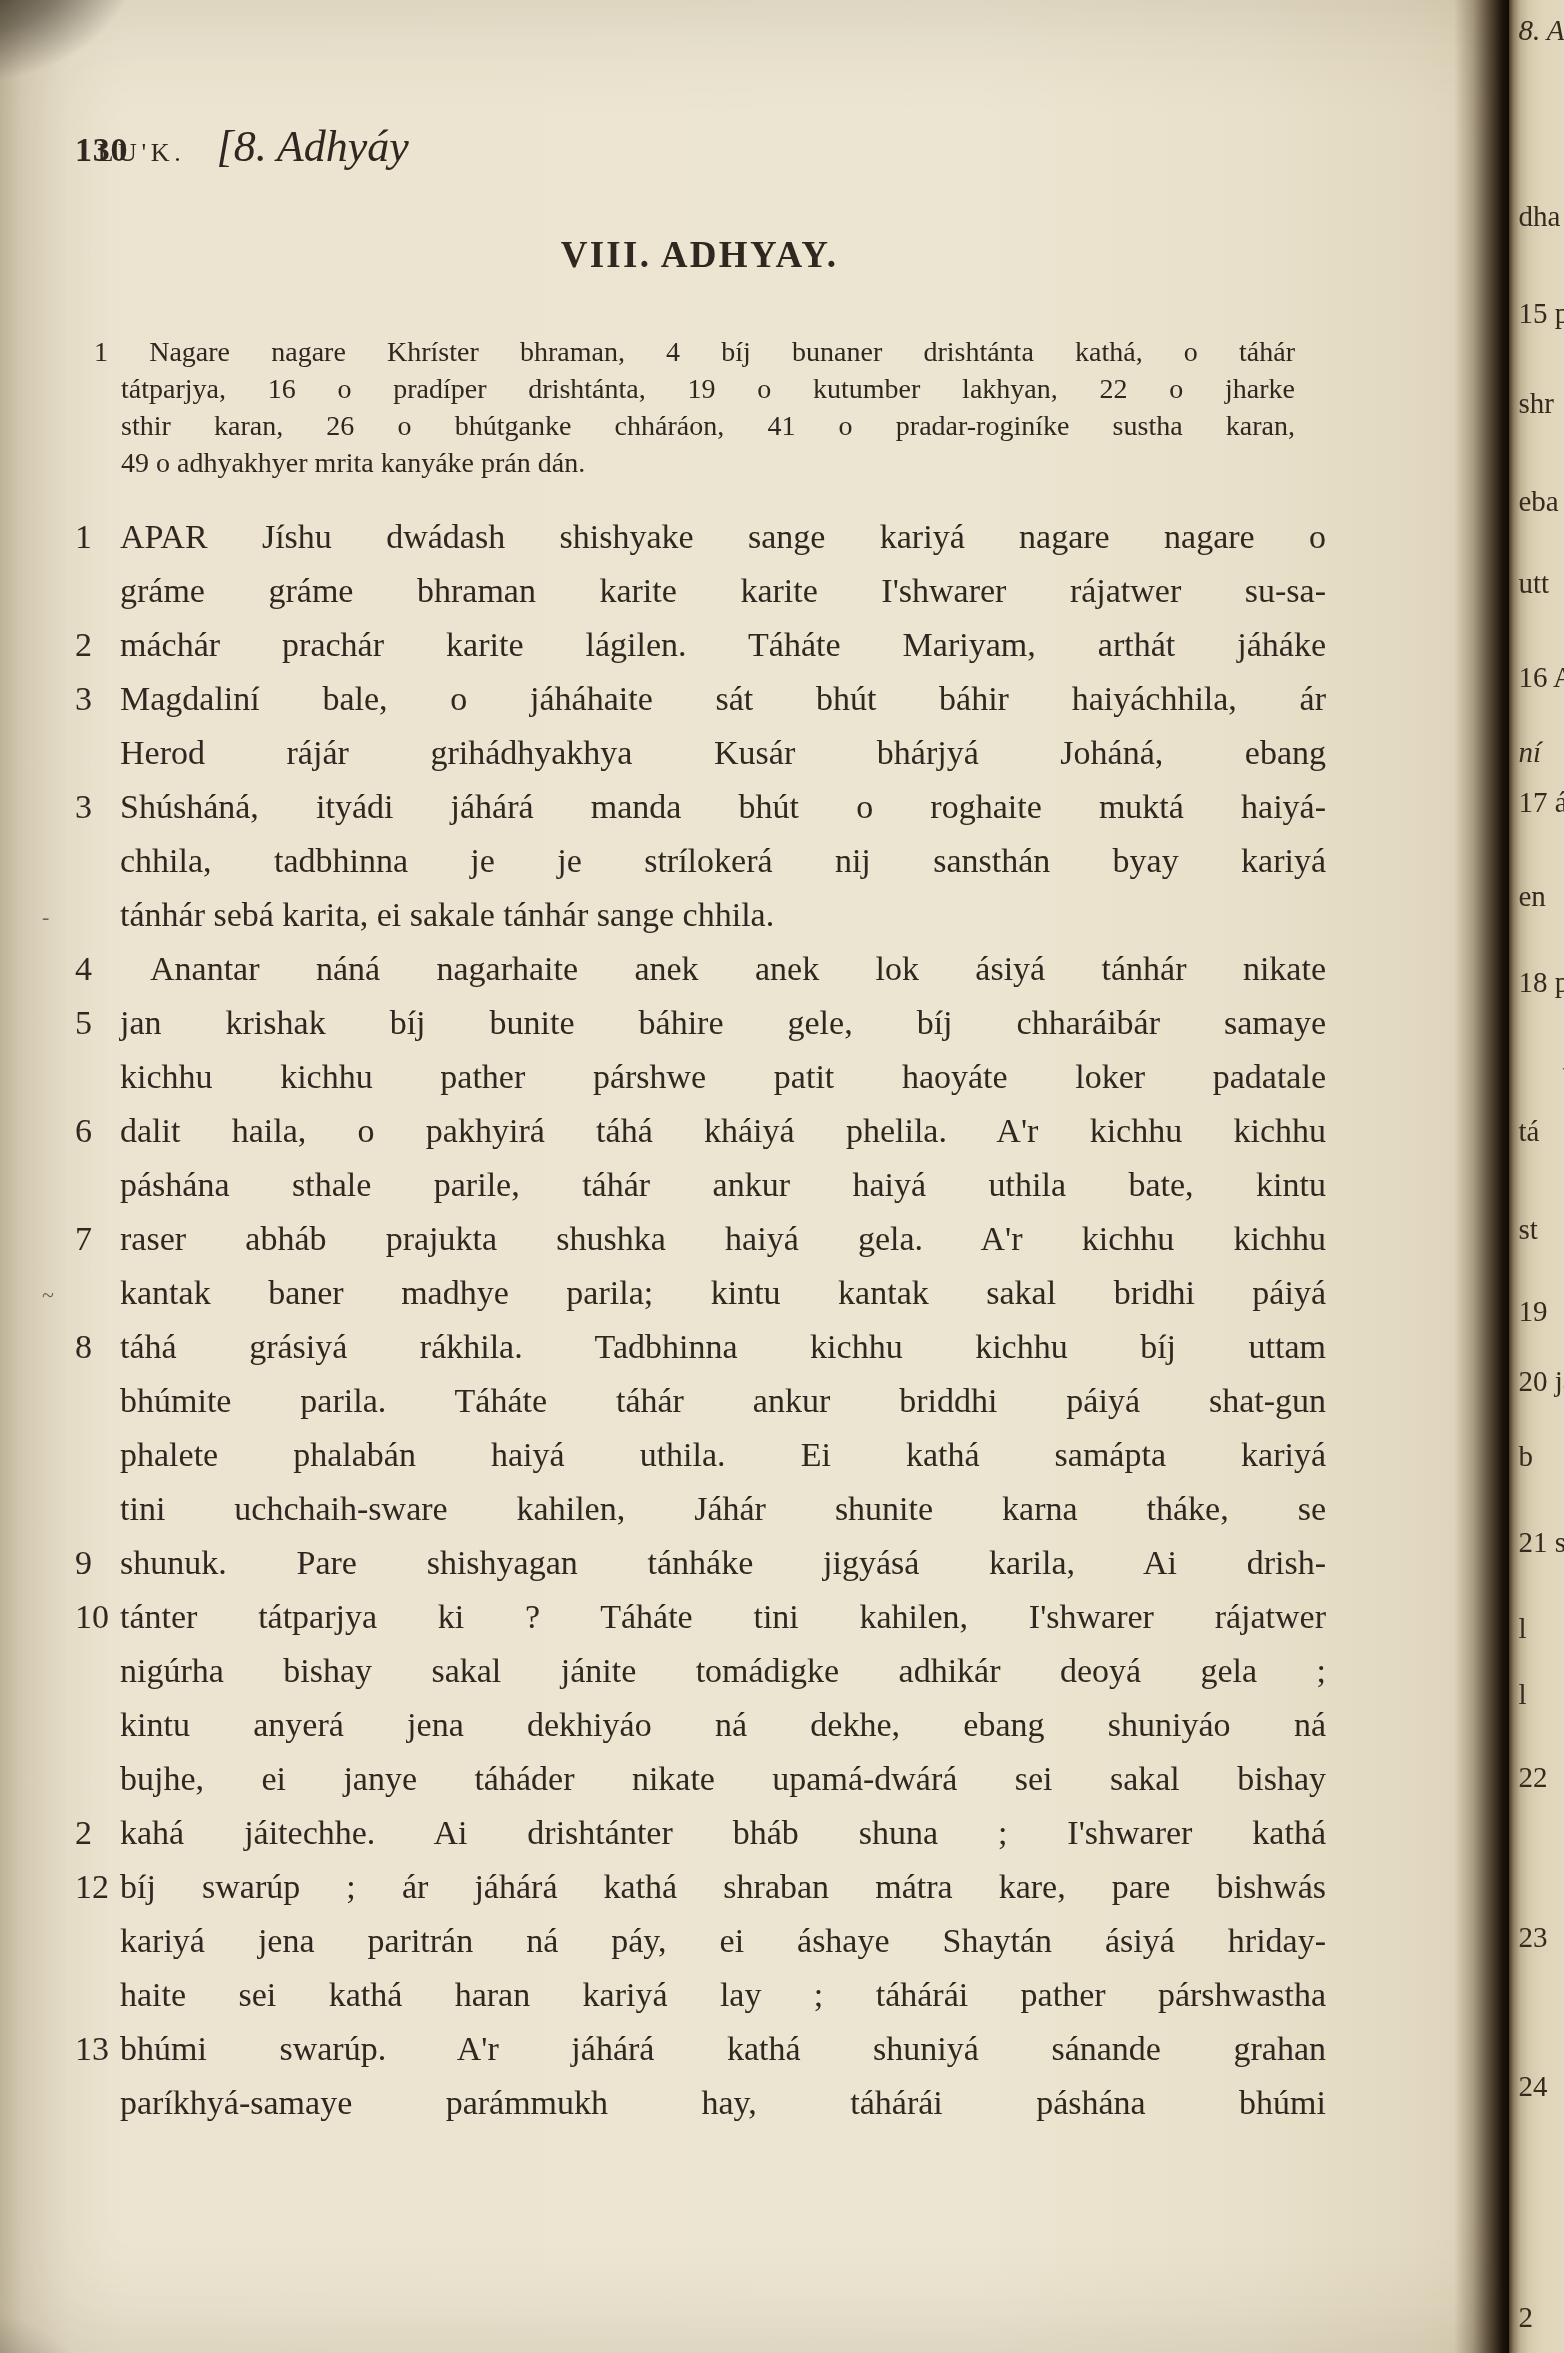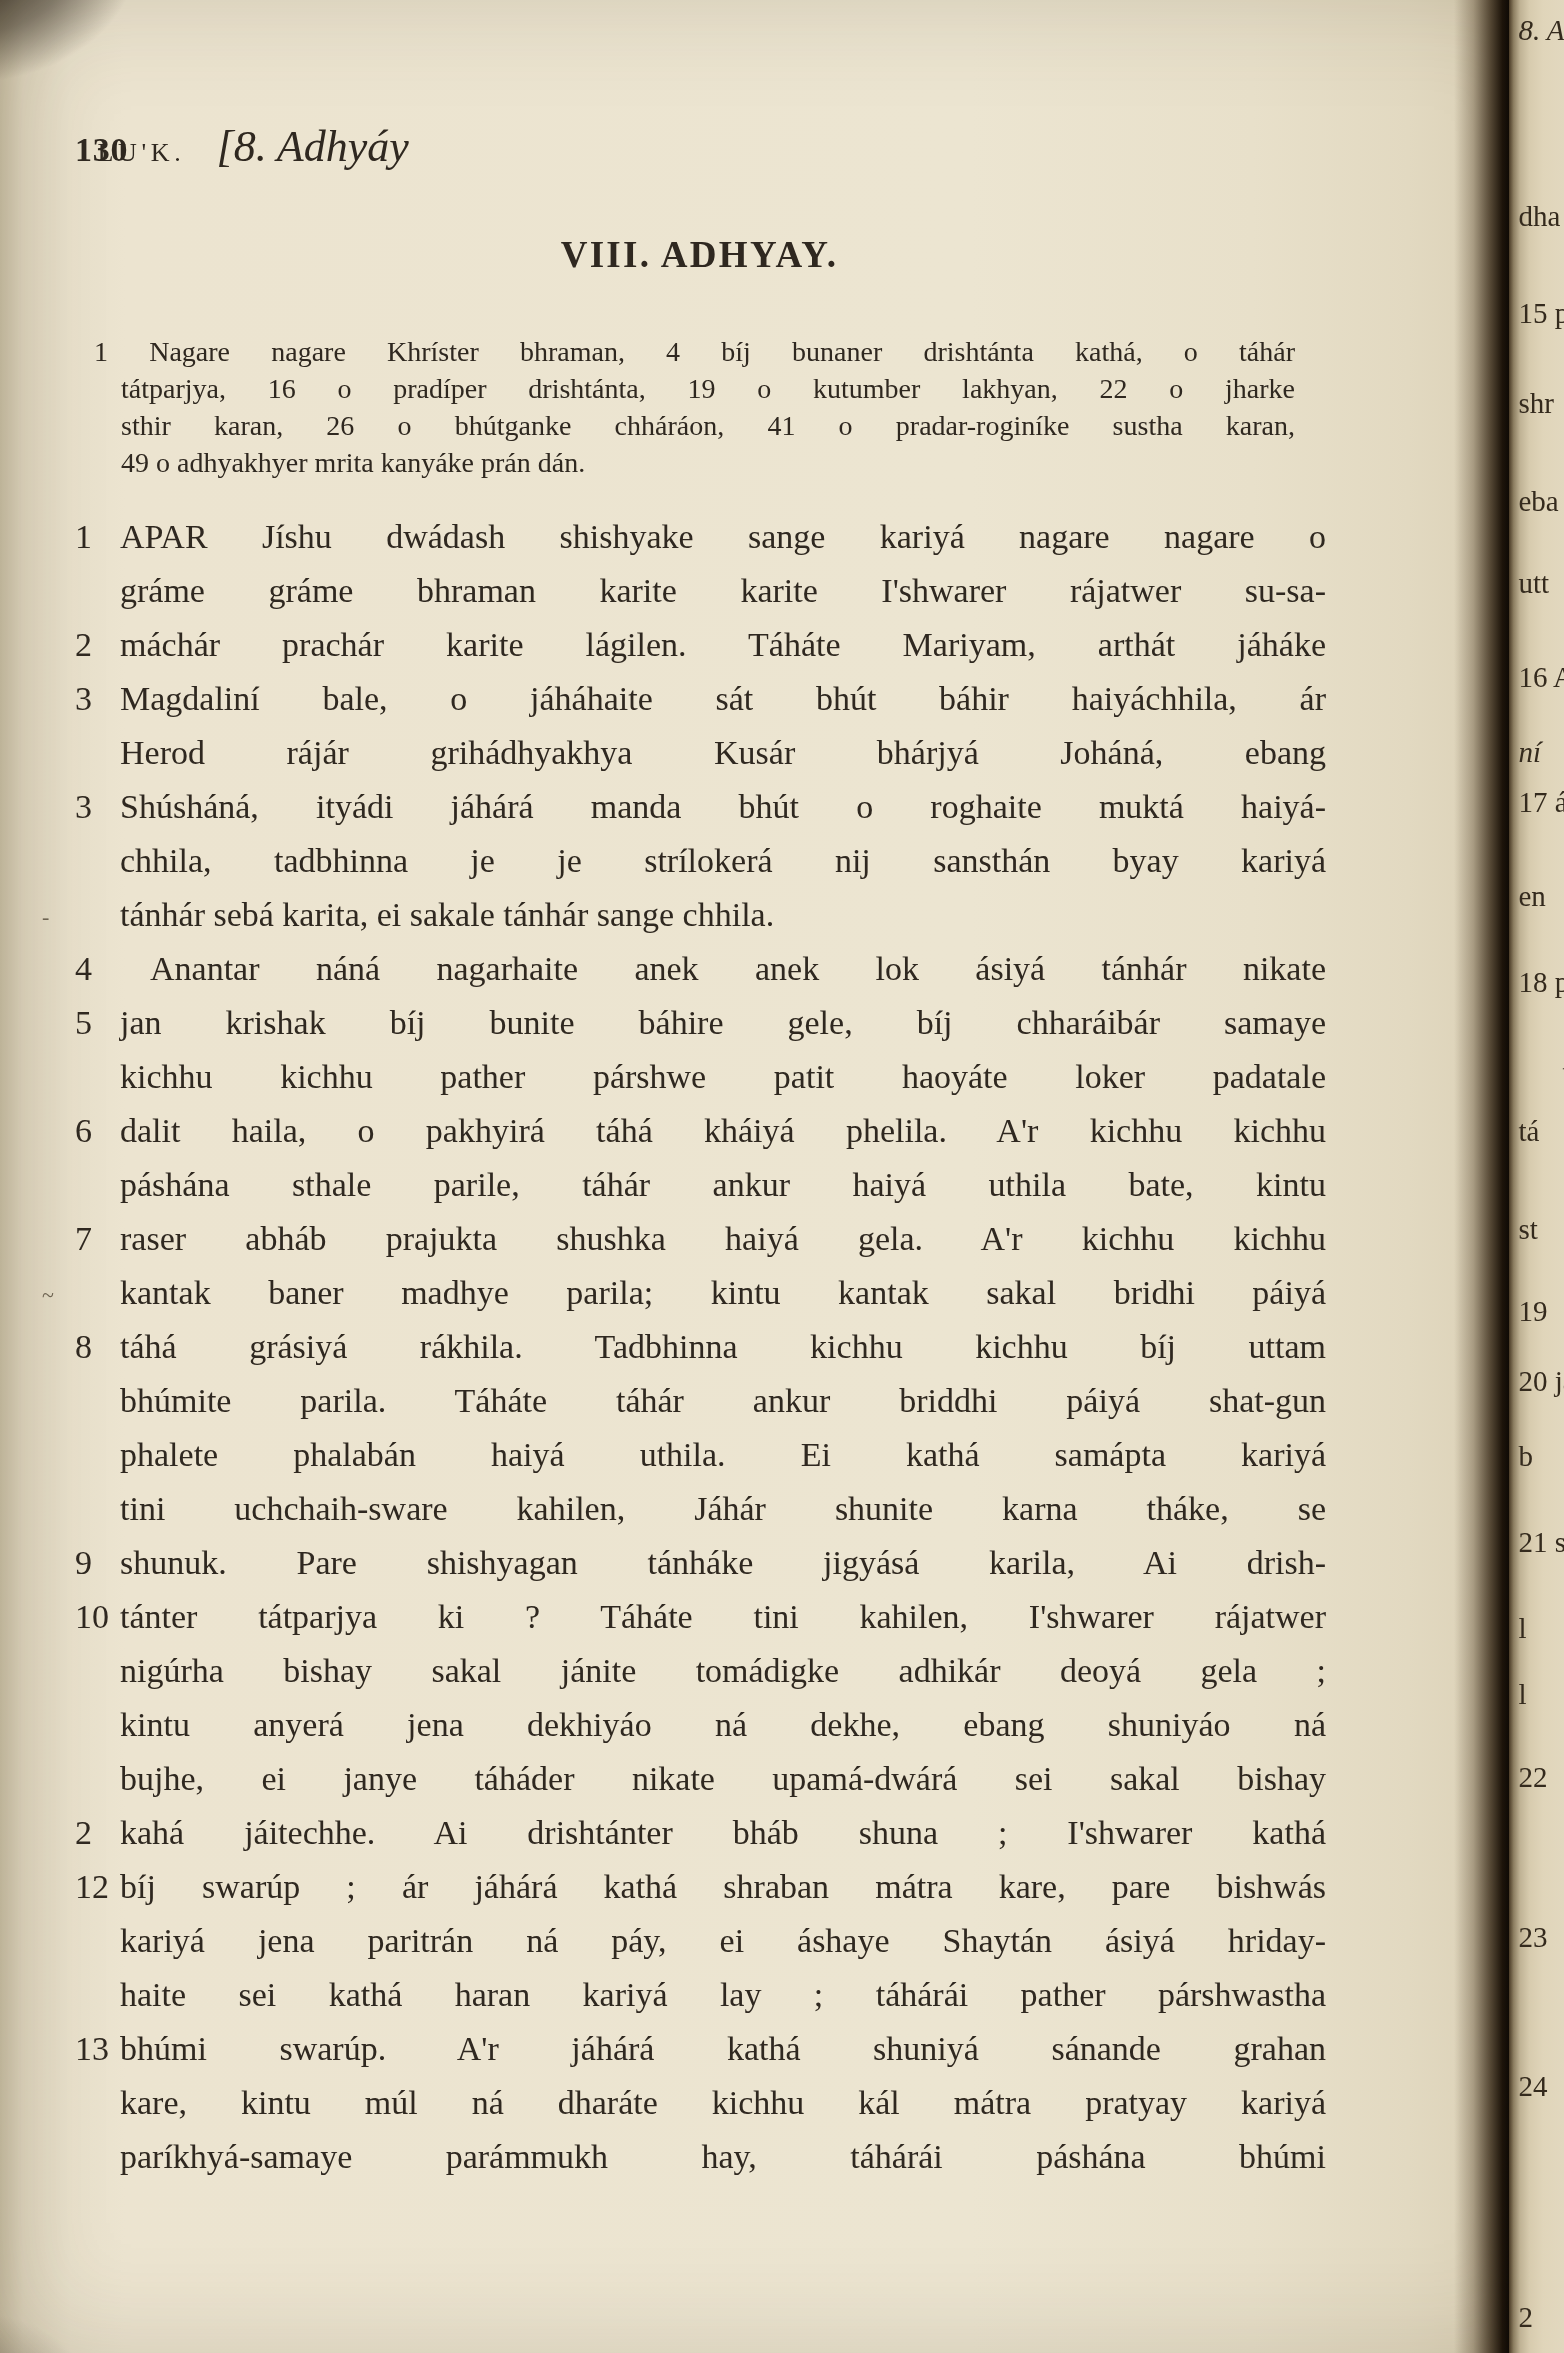--- a/index.html
+++ b/index.html
@@ -253,25 +253,20 @@
         <span class="num"></span>
         <span class="text">haite sei kathá haran kariyá lay ; táhárái pather párshwastha</span>
       </div>
 
       <div class="line">
         <span class="mark"></span>
         <span class="num">13</span>
         <span class="text">bhúmi swarúp. A'r jáhárá kathá shuniyá sánande grahan</span>
       </div>
 
-      <div class="line">
-        <span class="mark"></span>
-        <span class="num"></span>
-        <span class="text">kare, kintu múl ná dharáte kichhu kál mátra pratyay kariyá</span>
-      </div>
 
       <div class="line">
         <span class="mark"></span>
         <span class="num"></span>
         <span class="text">paríkhyá-samaye parámmukh hay, táhárái páshána bhúmi</span>
       </div>
 
     </div>
 
   <div class="gutter"></div>

